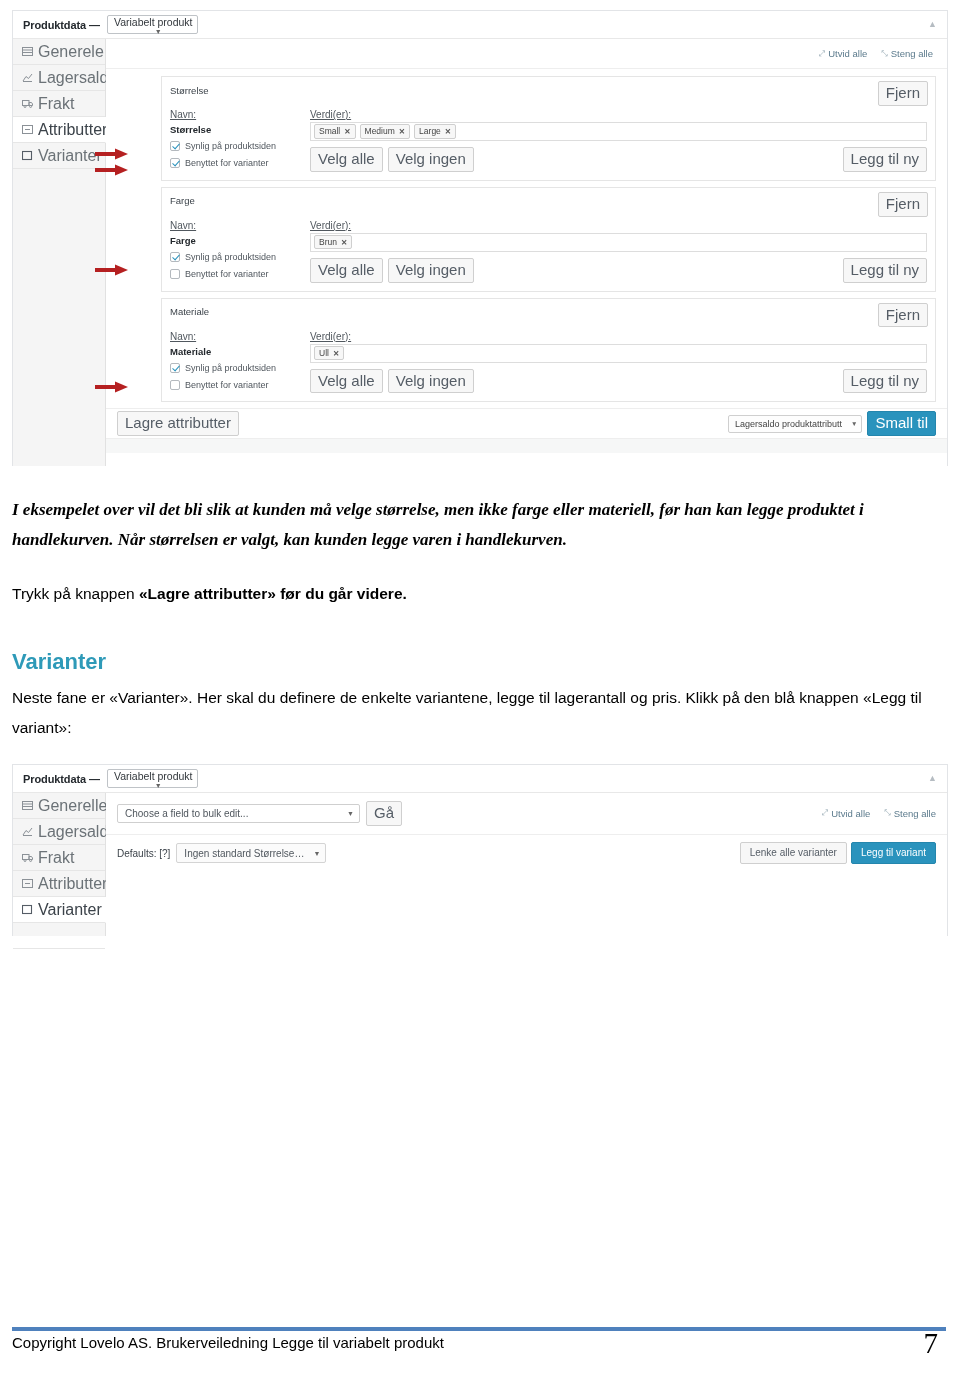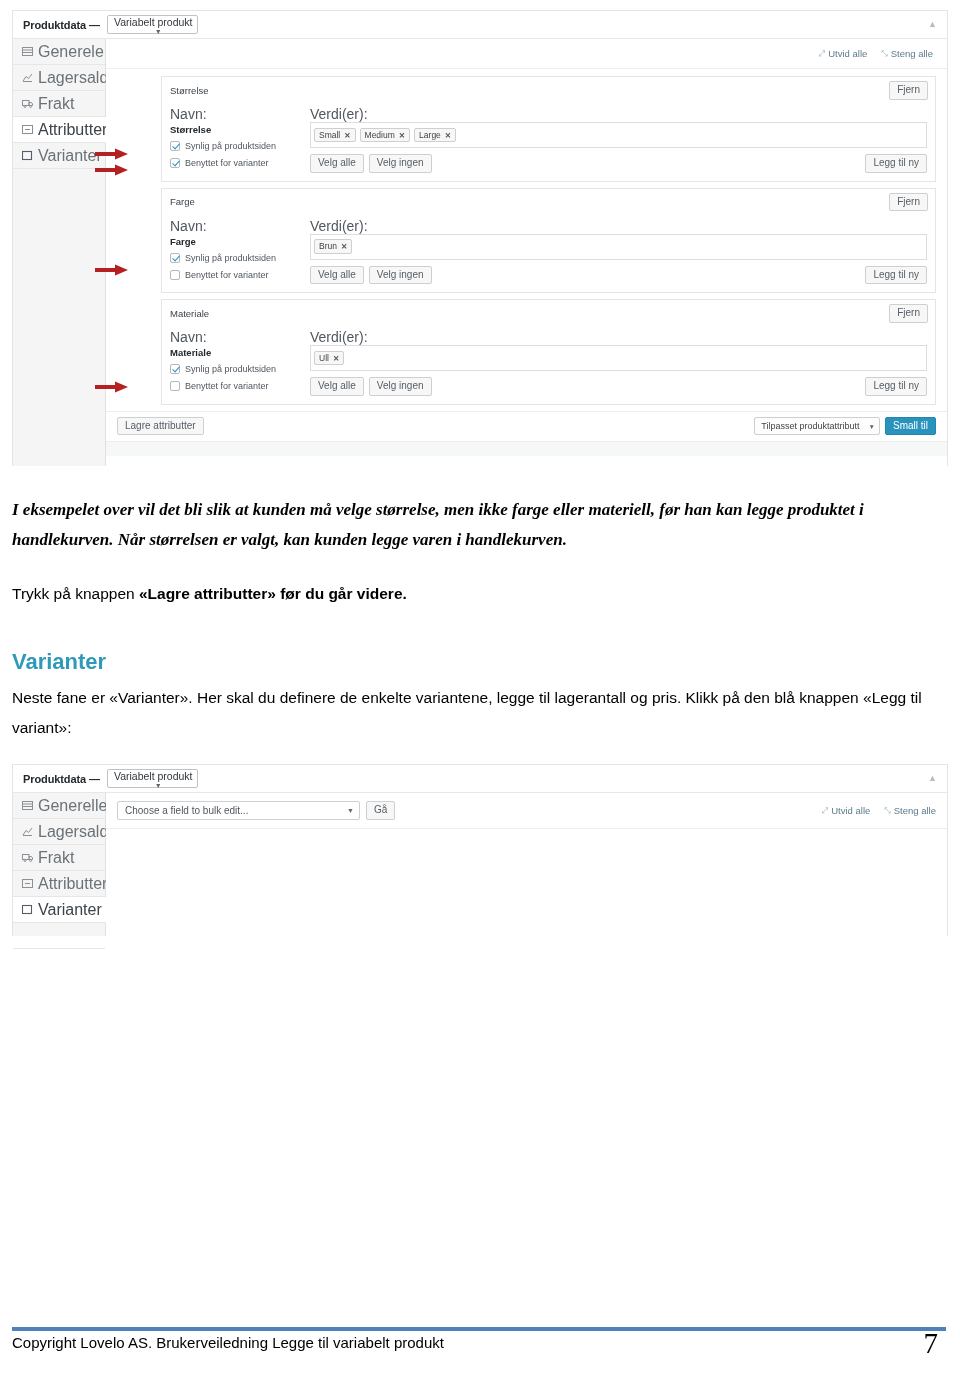--- a/index.html
+++ b/index.html
@@ -162,21 +162,21 @@
     position: relative;
   }
   .attr-card-head .ah-title {
     font-size: 9.5px;
     color: #3c434a;
   }
   .btn {
     border: 1px solid #cfcfcf;
     background: #f7f7f7;
     border-radius: 2px;
-    font-size: 10px;
+    font-size: 15px;
     color: #555d66;
     padding: 2px 7px;
     line-height: 1.25;
     white-space: nowrap;
     box-sizing: border-box;
     display: inline-block;
   }
   .btn-primary {
     background: #2a93bd;
     border: 1px solid #2486ad;
@@ -197,23 +197,24 @@
     width: 140px;
     flex: 0 0 140px;
     box-sizing: border-box;
   }
   .col-right {
     flex: 1 1 auto;
     position: relative;
     box-sizing: border-box;
   }
   .small-label {
-    font-size: 14px;
+    font-size: 10px;
     color: #50575e;
     line-height: 15px;
+    text-decoration: underline;
   }
   .bold-val {
     font-size: 9.5px;
     color: #23282d;
     font-weight: bold;
     line-height: 15px;
   }
   .cbrow {
     display: flex;
     align-items: center;
@@ -245,21 +246,21 @@
   .cbrow .cb-label {
     font-size: 9px;
     color: #50575e;
     white-space: nowrap;
   }
 
   .values-line { height: 15px; }
   .values-box {
     border: 1px solid #dddddd;
     background: #fff;
-    height: 26px;
+    height: 19px;
     box-sizing: border-box;
     display: flex;
     align-items: center;
     padding: 0 3px;
     gap: 4px;
   }
   .chip {
     border: 1px solid #cfcfcf;
     background: #f7f7f7;
     border-radius: 2px;
@@ -643,21 +644,21 @@
             </div>
           </div>
         </div>
 
       </div>
 
       <div class="attr-footer">
         <span class="btn">Lagre attributter</span>
         <div class="attr-footer-right">
           <span class="sel-box">
-            <span>Tilpasset produktattributt</span>
+            <span>Lagersaldo produktattributt</span>
             <span class="caret">▼</span>
           </span>
           <span class="btn btn-primary">Small til</span>
         </div>
       </div>
 
       <div class="grey-strip"></div>
     </div>
   </div>
 
@@ -779,20 +780,31 @@
         <span class="expand-link" style="margin-left:auto;">
           <span class="ex-ico">⤢</span>
           <span>Utvid alle</span>
         </span>
         <span class="expand-link">
           <span class="ex-ico">⤡</span>
           <span>Steng alle</span>
         </span>
       </div>
 
+      <div class="defaults-row">
+        <span class="defaults-label">Defaults: [?]</span>
+        <span class="defaults-select">
+          <span>Ingen standard Størrelse…</span>
+          <span class="caret">▼</span>
+        </span>
+        <span class="variant-btns">
+          <span class="btn btn-lg">Lenke alle varianter</span>
+          <span class="btn btn-lg btn-primary">Legg til variant</span>
+        </span>
+      </div>
 
     </div>
   </div>
 </div>
 
 <div class="footer-rule"></div>
 <div class="footer-text">Copyright Lovelo AS. Brukerveiledning Legge til variabelt produkt</div>
 <div class="footer-page">7</div>
 
 </body></html>

